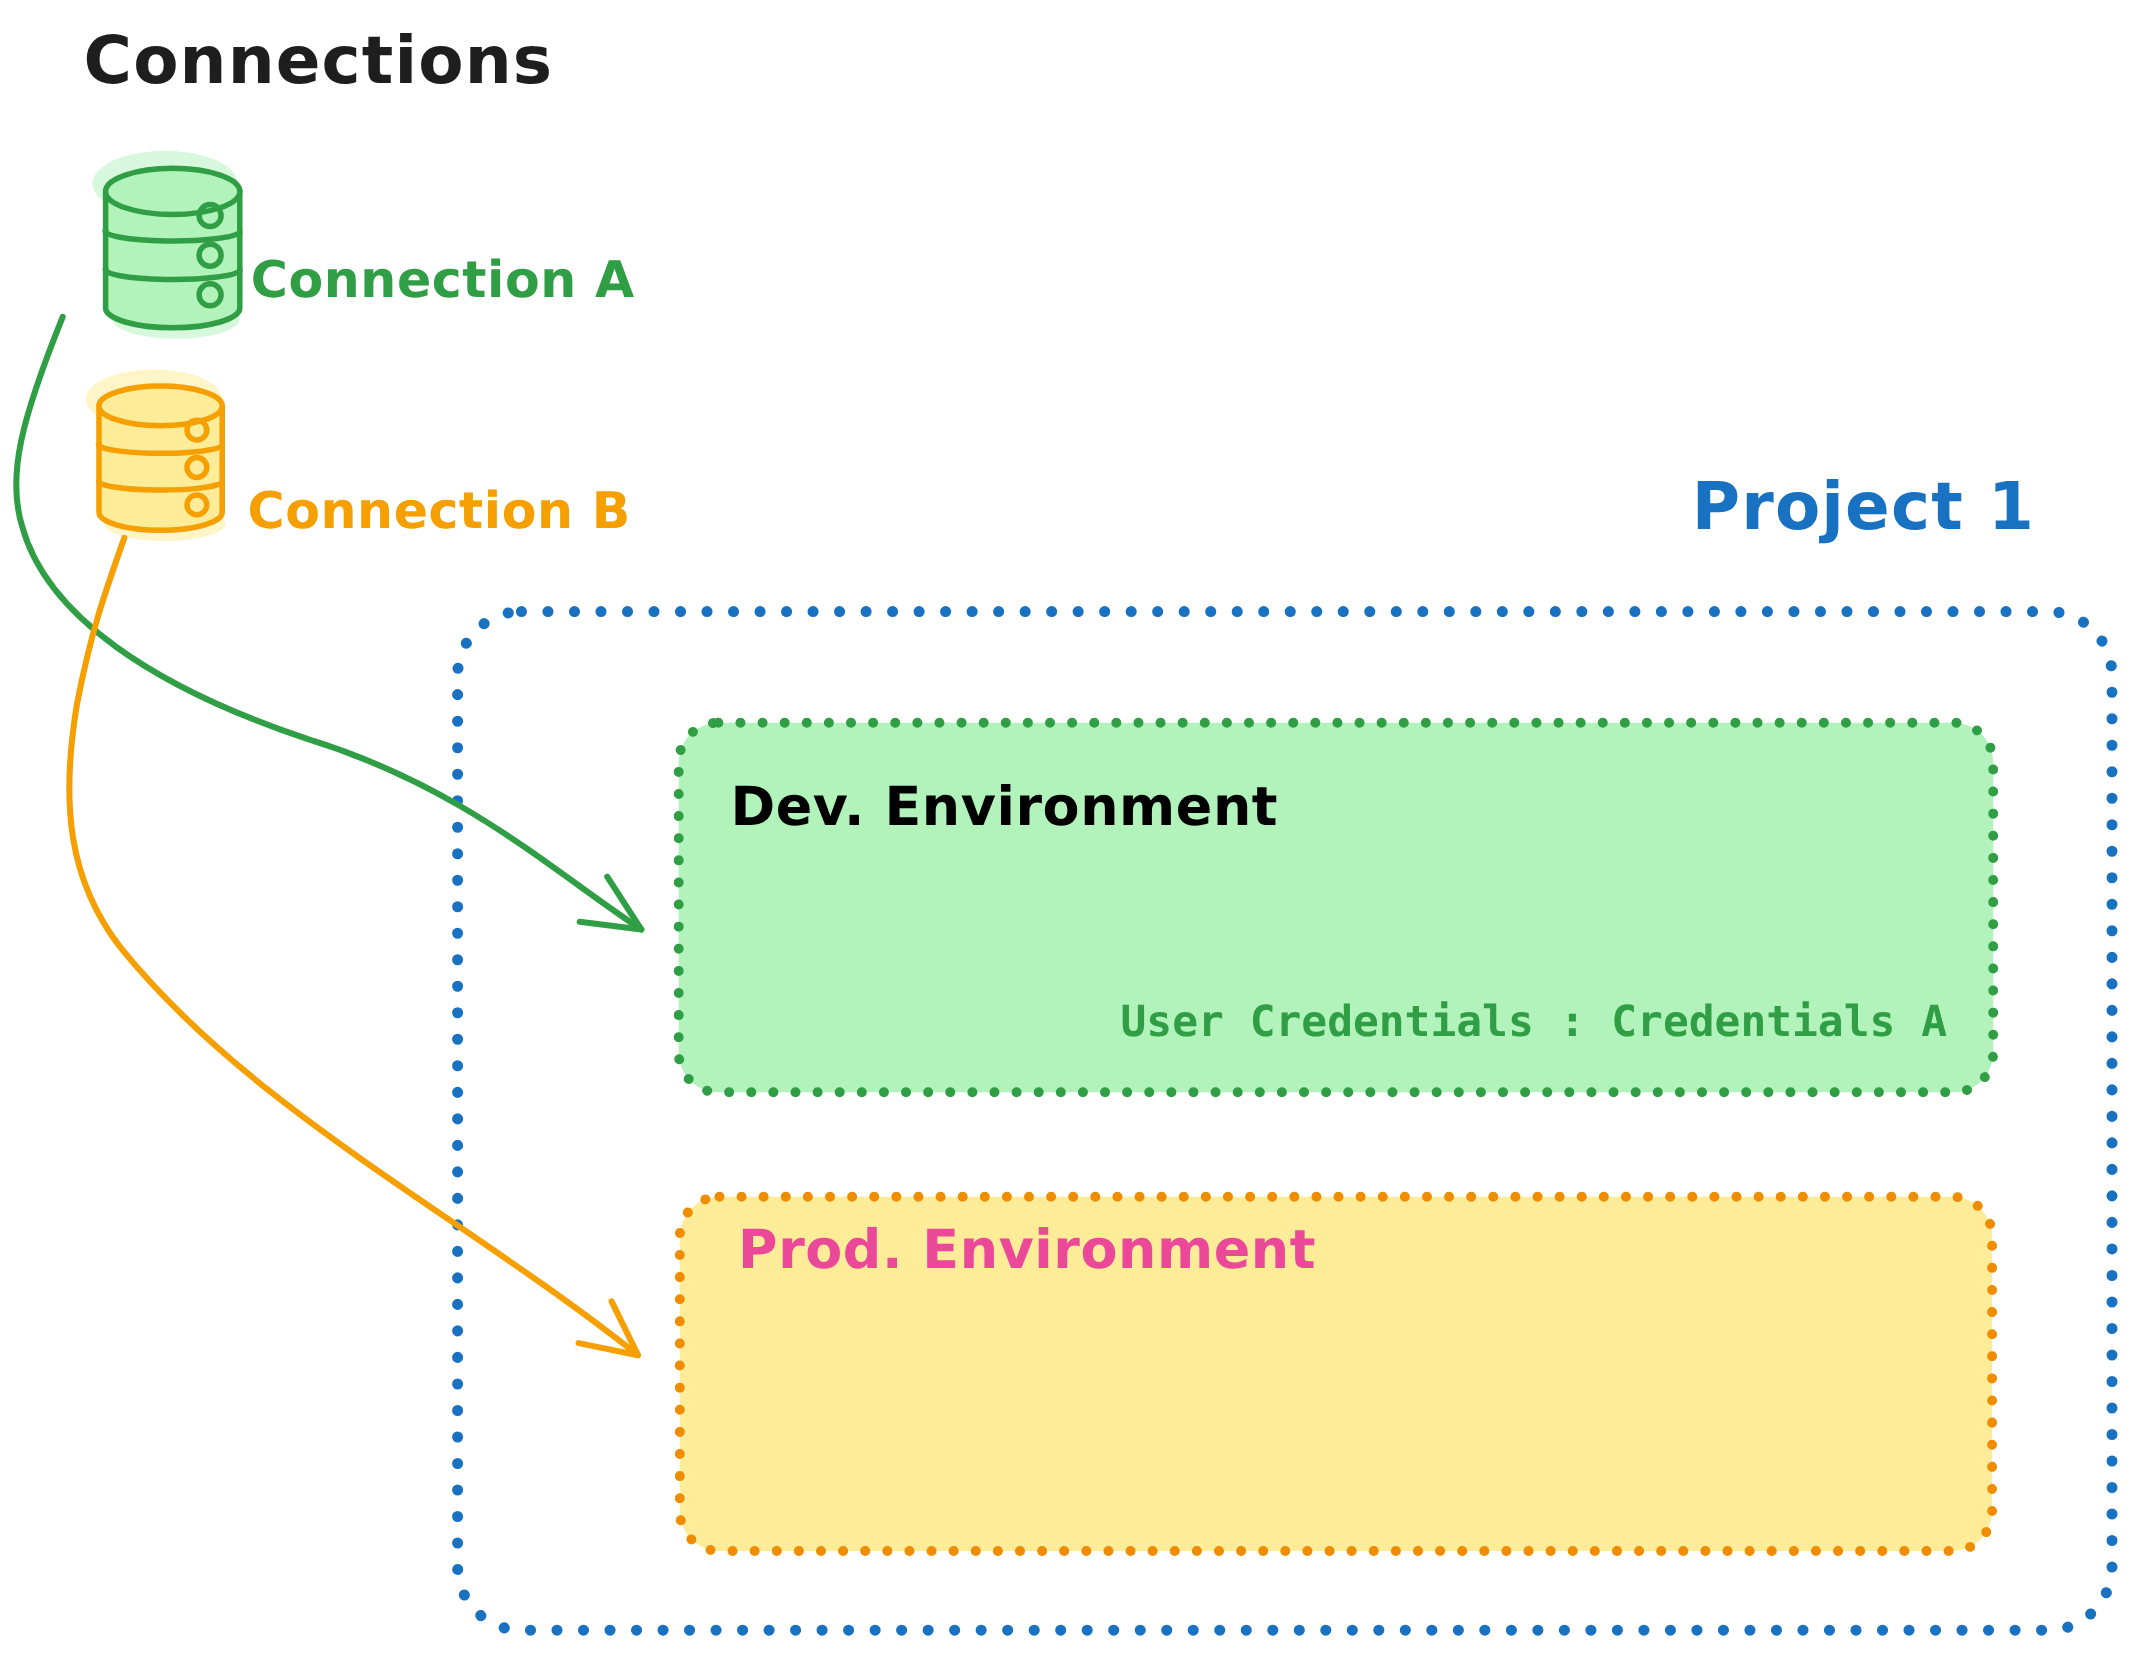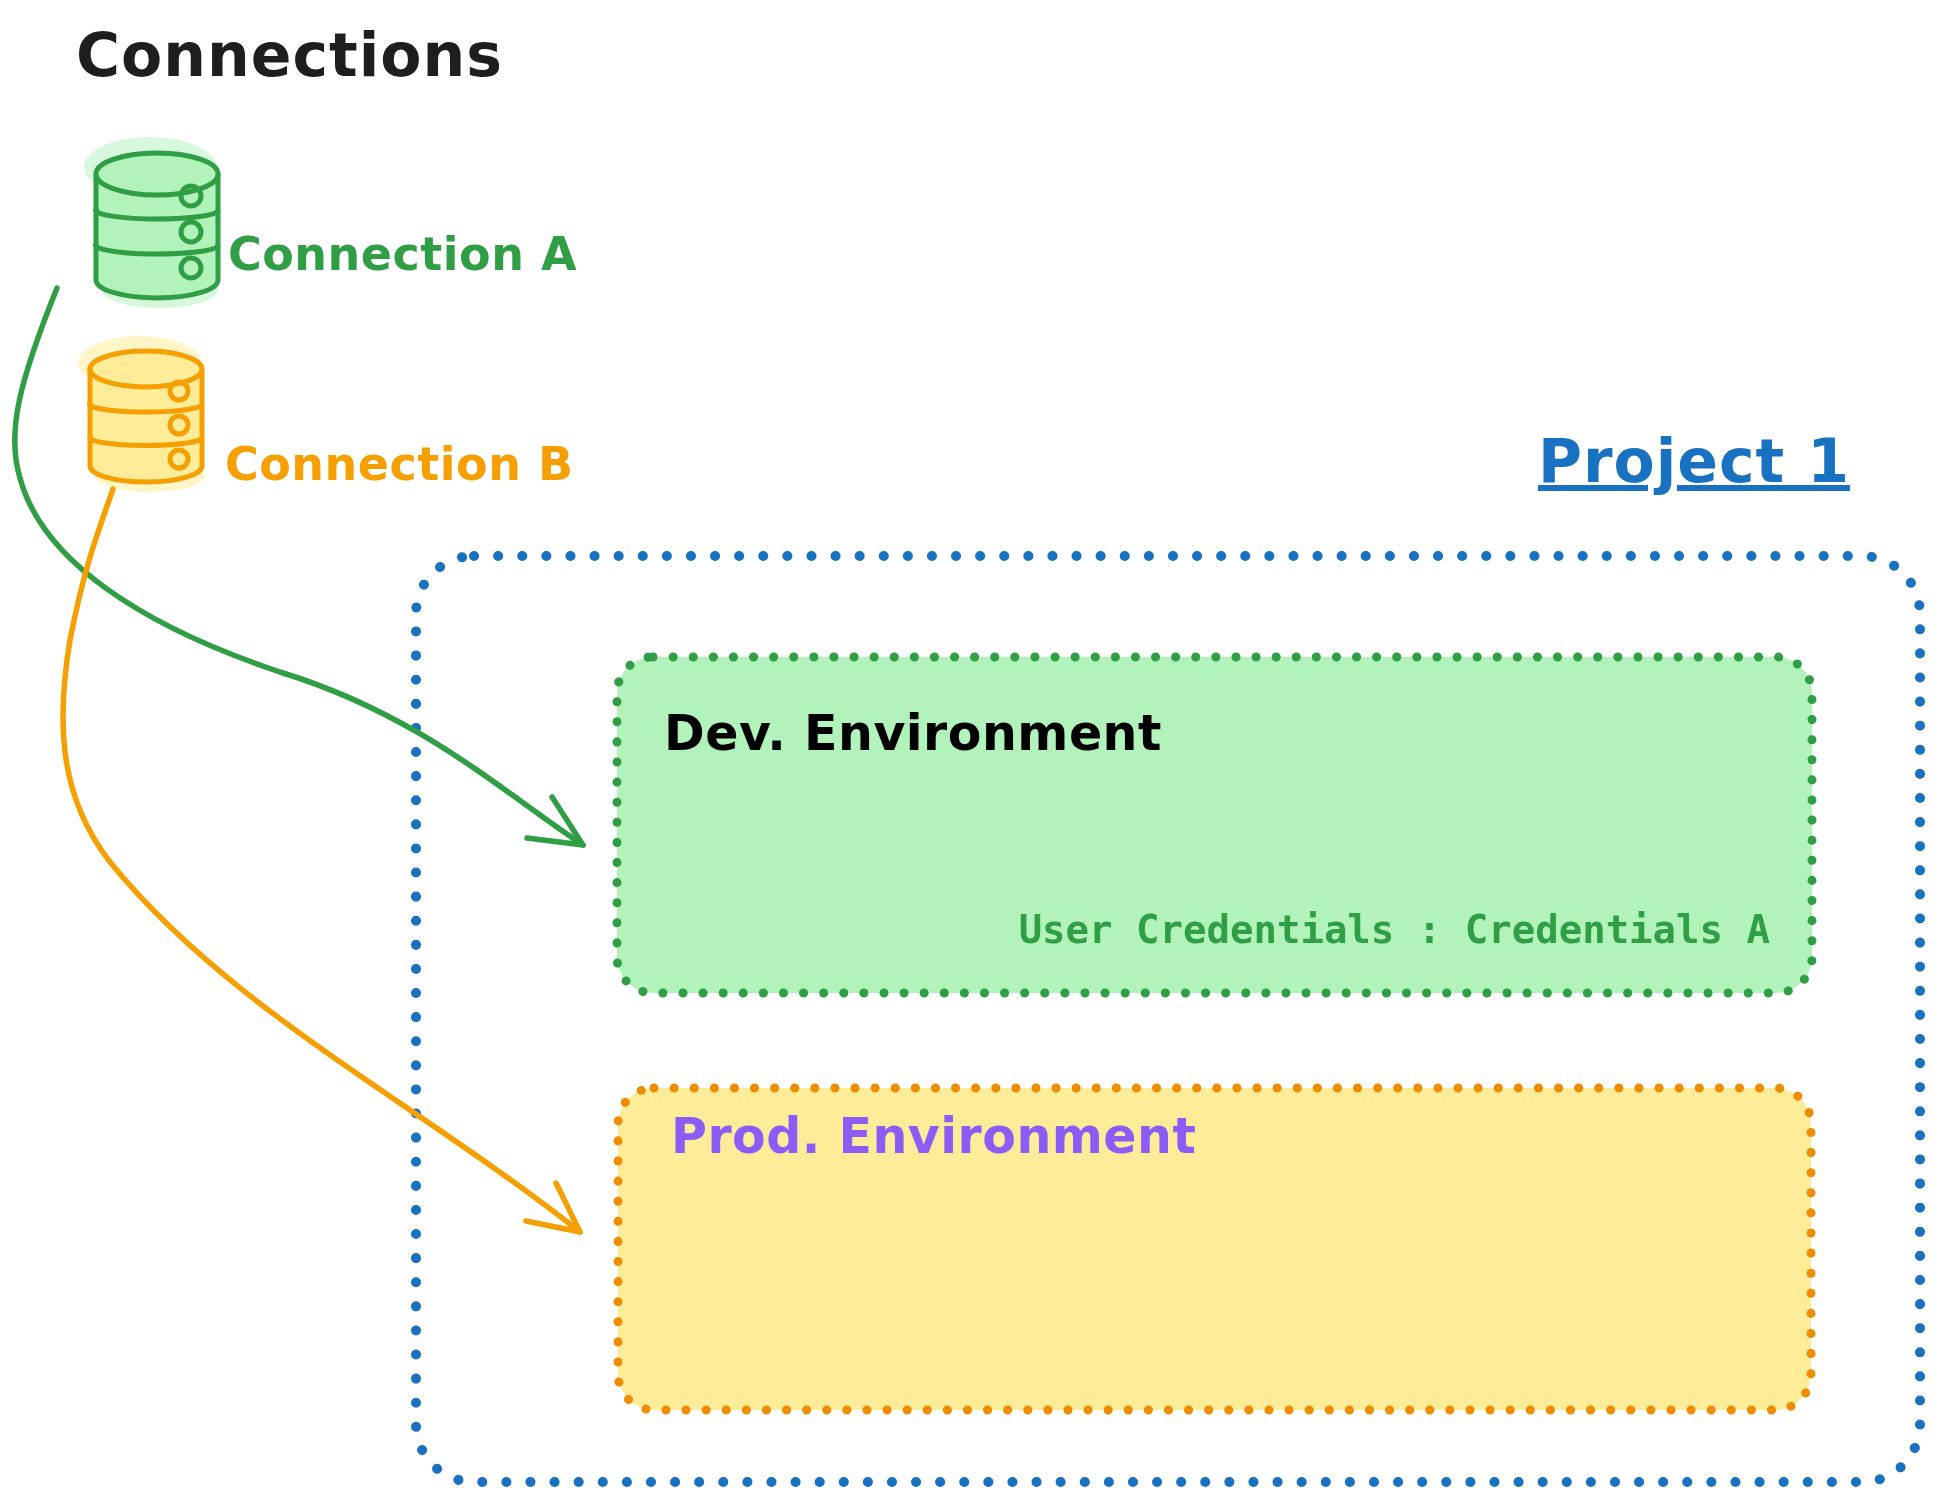--- a/index.html
+++ b/index.html
@@ -19,35 +19,34 @@
     color:#1e1e1e;
   }
   .conn-label{font-size:46px;font-weight:700;letter-spacing:0.5px;margin-top:34px;}
   .conn-label.a{left:228px;top:196px;color:#2f9e44;}
   .conn-label.b{left:225px;top:406px;color:#f59f00;}
 
   .project-title{
     left:1538px;top:430px;
     font-size:60px;font-weight:700;letter-spacing:1px;
     color:#1971c2;
-    text-decoration:underline;
   }
 
   .box{position:absolute;}
   .box > svg{position:absolute;left:0;top:0;}
   .box-project{left:410px;top:550px;width:1516px;height:938px;}
   .box-dev{left:612px;top:652px;width:1205px;height:346px;}
   .box-prod{left:613px;top:1083px;width:1203px;height:332px;}
 
   .env-title{
     position:absolute;line-height:1.05;white-space:nowrap;
     font-size:49px;font-weight:700;letter-spacing:0.5px;
   }
   .box-dev .env-title{left:52px;top:56px;color:#000000;}
-  .box-prod .env-title{left:58px;top:28px;color:#8b5cf6;}
+  .box-prod .env-title{left:58px;top:28px;color:#ec4899;}
 
   .env-cred{
     position:absolute;line-height:1.05;white-space:nowrap;
     font-family:"DejaVu Sans Mono", monospace;
     font-size:39px;font-weight:700;
   }
   .box-dev .env-cred{right:47px;top:258px;color:#2f9e44;}
   .box-prod .env-cred{right:40px;top:250px;color:#f08c00;}
 </style>
 </head>

